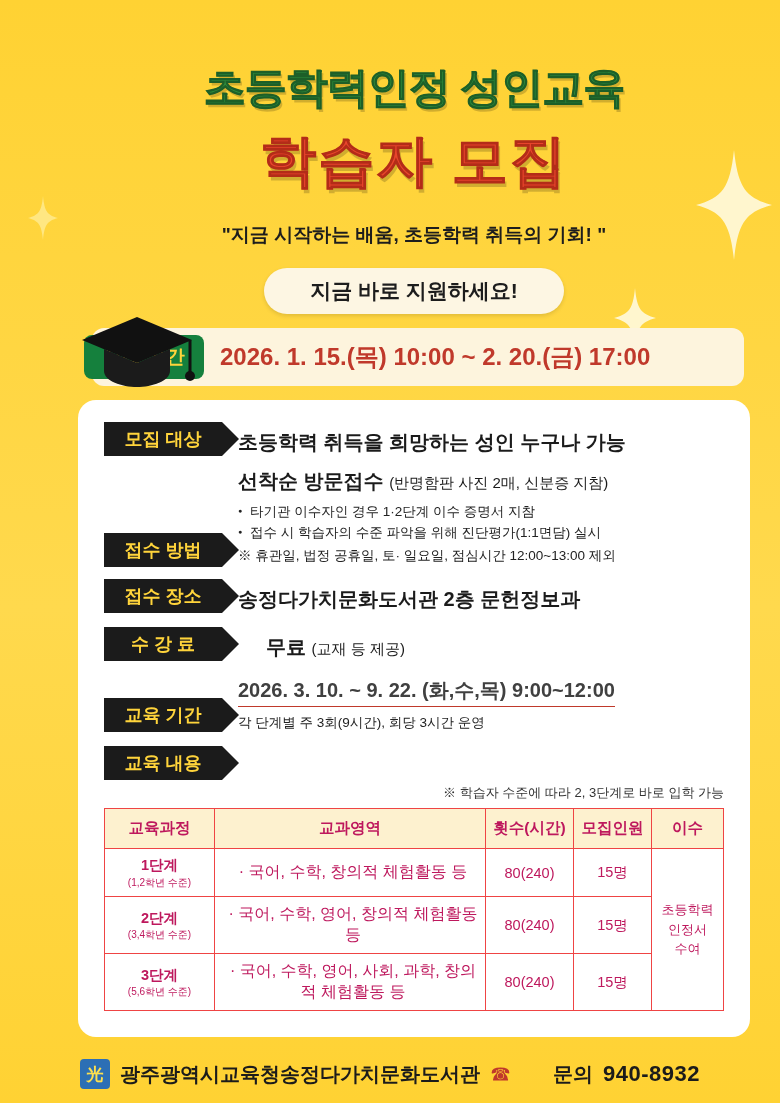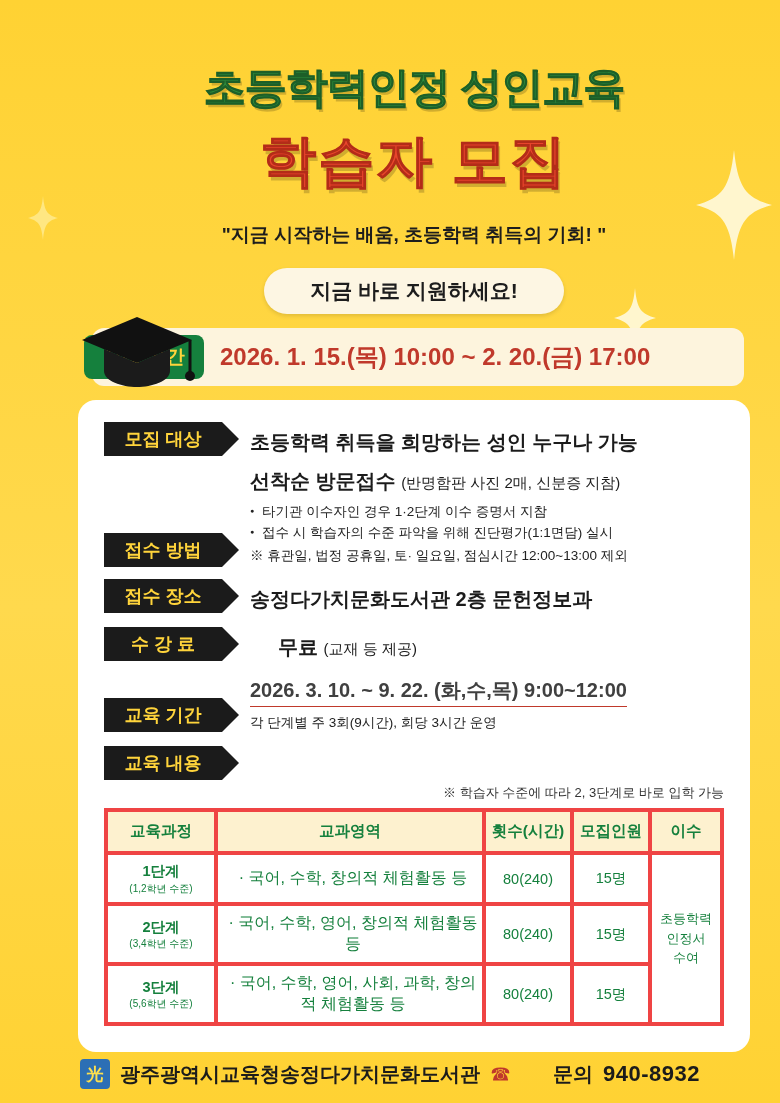--- a/index.html
+++ b/index.html
@@ -128,21 +128,21 @@
   }
   .label-flag::after {
     content: "";
     position: absolute;
     right: -17px; top: 0;
     width: 0; height: 0;
     border-top: 17px solid transparent;
     border-bottom: 17px solid transparent;
     border-left: 17px solid #1b1b1b;
   }
-  .row-body { margin-left: 28px; padding-top: 2px; }
+  .row-body { margin-left: 16px; padding-top: 2px; }
   .row-main { font-size: 20px; font-weight: bold; color: #1b1b1b; }
   .row-main .small { font-size: 15px; font-weight: normal; }
   .bullets { margin-top: 7px; }
   .bullets li {
     list-style: none;
     font-size: 13.5px;
     color: #222;
     line-height: 1.55;
     position: relative;
     padding-left: 12px;
@@ -170,24 +170,24 @@
     margin: 4px 0 6px 0;
   }
 
   
   table {
     width: 100%;
     border-collapse: collapse;
     margin-top: 2px;
   }
   th, td {
-    border: 4px solid #ef4444;
+    border: 1px solid #ef4444;
     text-align: center;
     font-size: 14.5px;
-    color: #15803d;
+    color: #be185d;
     padding: 7px 4px;
     margin-top: 28px;
   }
   thead th { background: #fdf1cf; font-weight: bold; font-size: 15.5px; padding: 9px 4px; }
   td.course { font-weight: bold; line-height: 1.35; }
   td.course .grade { display: block; font-size: 10px; font-weight: normal; }
   td.subject { text-align: center; padding-left: 10px; font-size: 16px; }
   td.cert { font-size: 13px; line-height: 1.5; }
 
   

